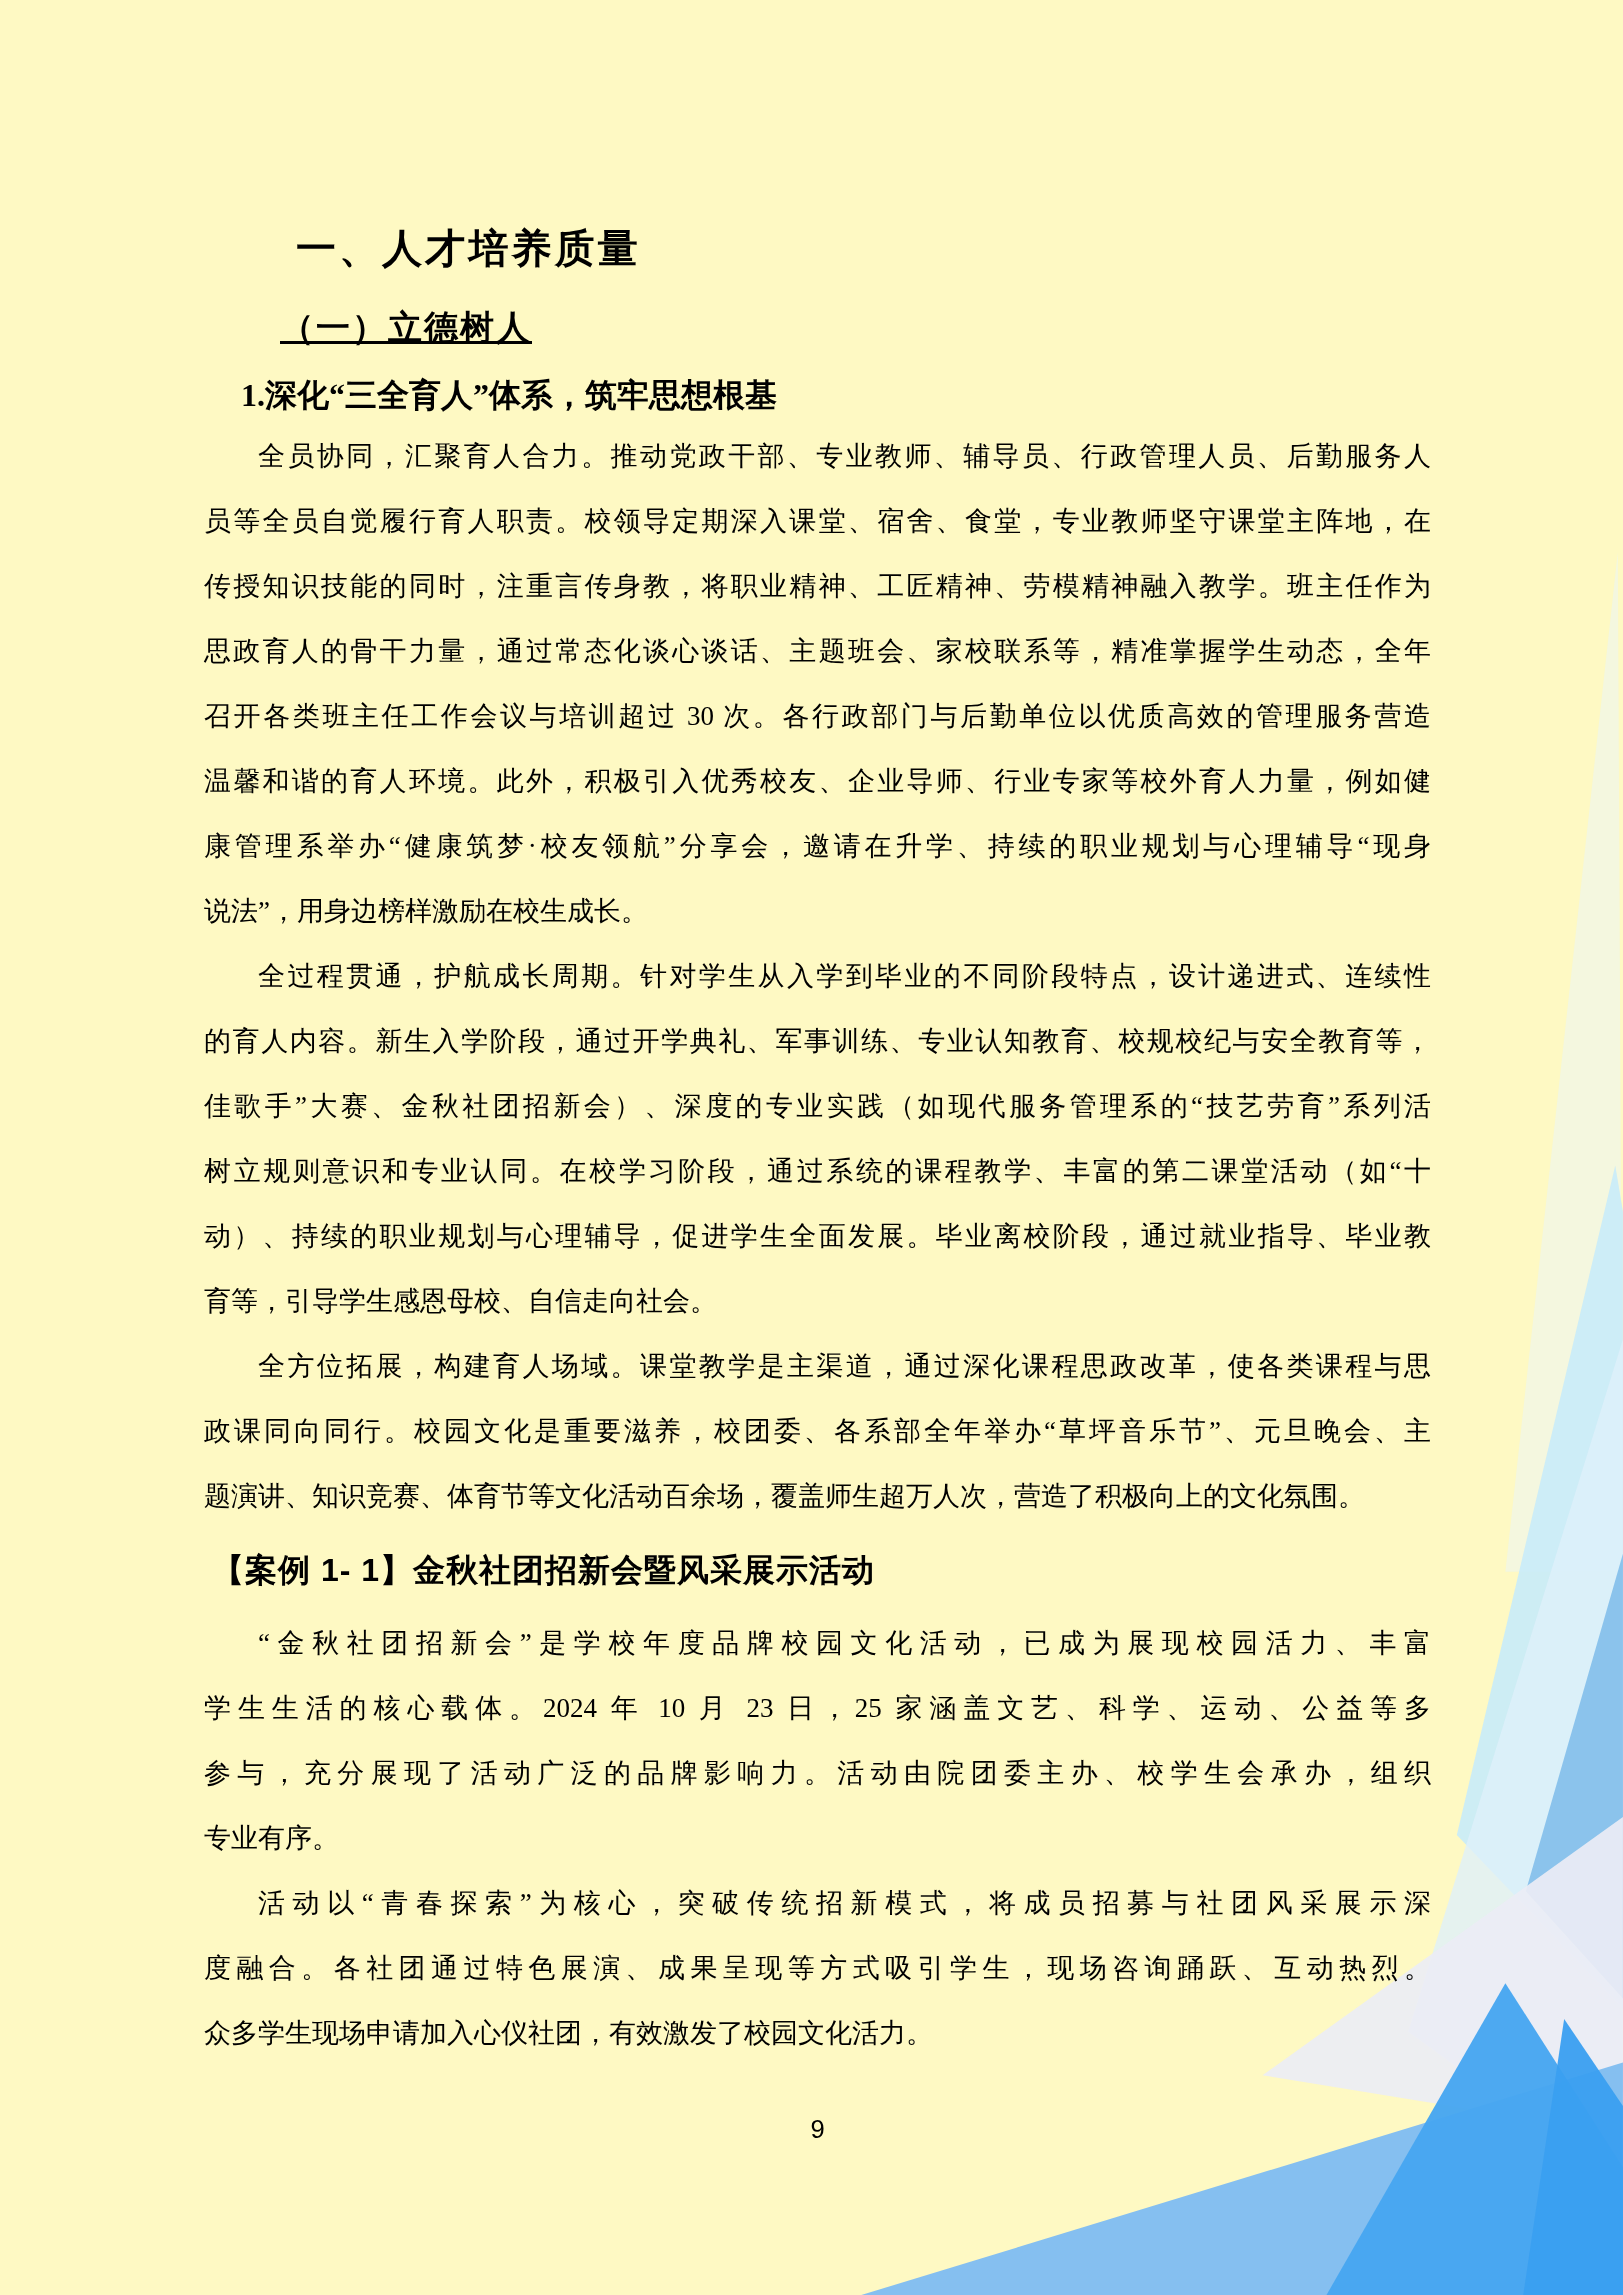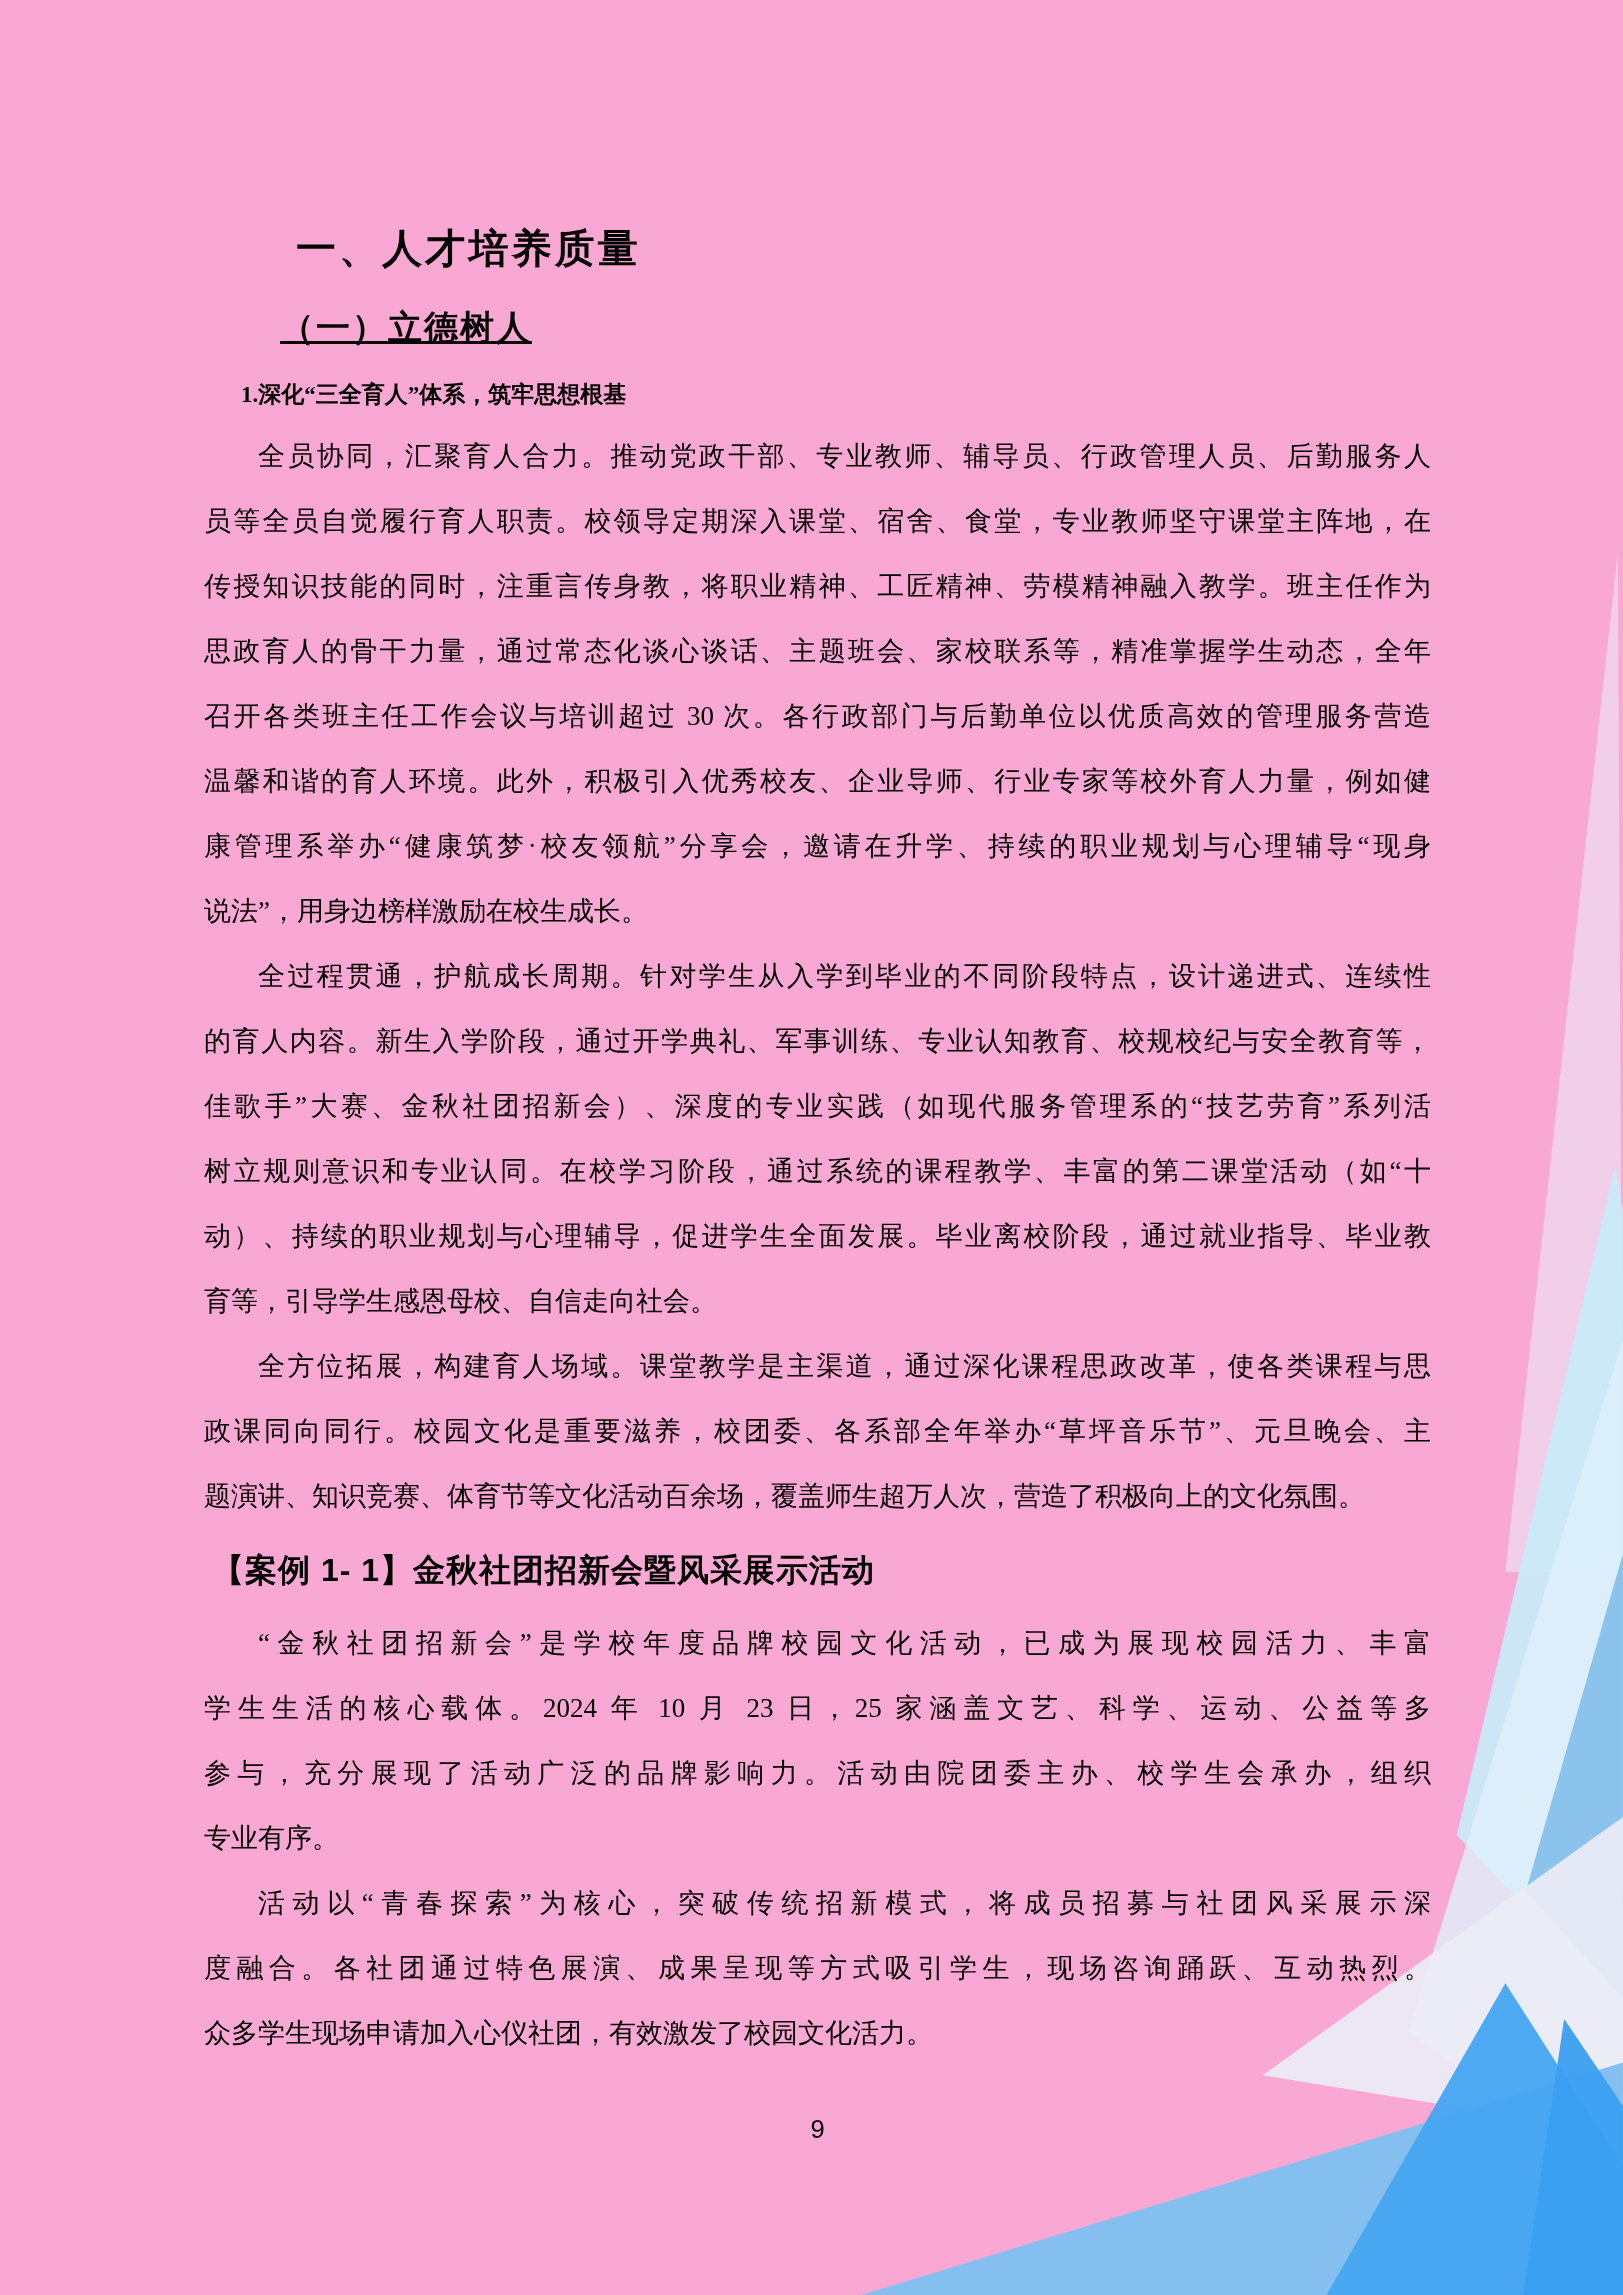--- a/index.html
+++ b/index.html
@@ -4,21 +4,21 @@
 <style>
   html,body{margin:0;padding:0;}
   body{
     width:1623px;height:2295px;
     background:#ffffff;
     font-family:"Liberation Serif","DejaVu Serif",serif;
     color:#000000;
     position:relative;
     overflow:hidden;
   }
-  .page{position:absolute;inset:0;width:1623px;height:2295px;background:#f9a8d4;}
+  .page{position:absolute;inset:0;width:1623px;height:2295px;background:#fef9c3;}
   .corner-decoration{
     position:absolute;left:0;top:0;width:1623px;height:2295px;
     z-index:0;pointer-events:none;
   }
   .content{
     position:absolute;left:204px;top:225px;width:1227px;
     z-index:1;
   }
   .h1{
     font-family:"Liberation Sans","DejaVu Sans",sans-serif;
@@ -28,21 +28,21 @@
   }
   .h2{
     font-family:"Liberation Serif","DejaVu Serif",serif;
     font-weight:bold;font-size:34px;line-height:41px;
     padding-left:76px;margin:0 0 28px 0;
     letter-spacing:2px;
     text-decoration:underline;
   }
   .h3{
     font-family:"Liberation Serif","DejaVu Serif",serif;
-    font-weight:bold;font-size:23px;line-height:38px;
+    font-weight:bold;font-size:32px;line-height:38px;
     padding-left:37px;margin:0 0 10.2px 0;
   }
   .line{
     height:65px;line-height:65px;font-size:27px;
     text-align:justify;text-align-last:justify;
     text-justify:inter-character;
     white-space:normal;word-break:break-all;
     overflow:visible;
   }
   .line.first{text-indent:54px;}

